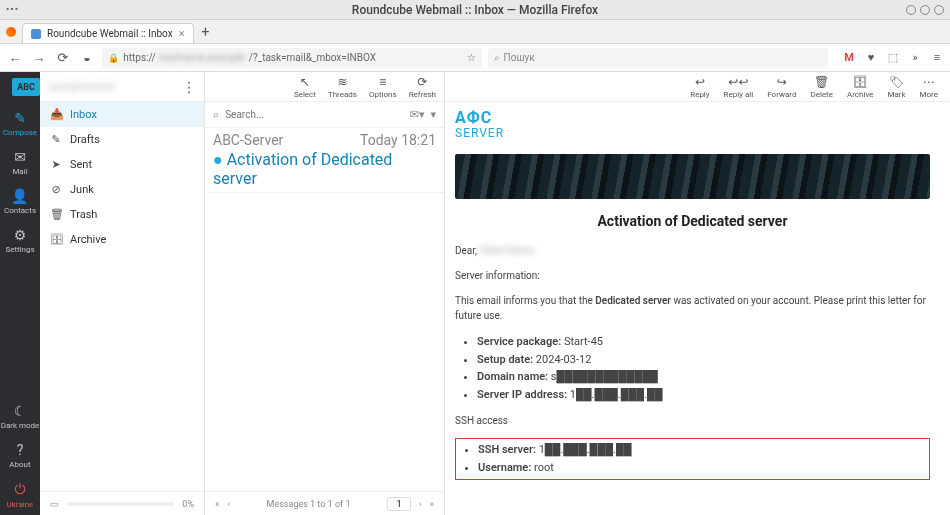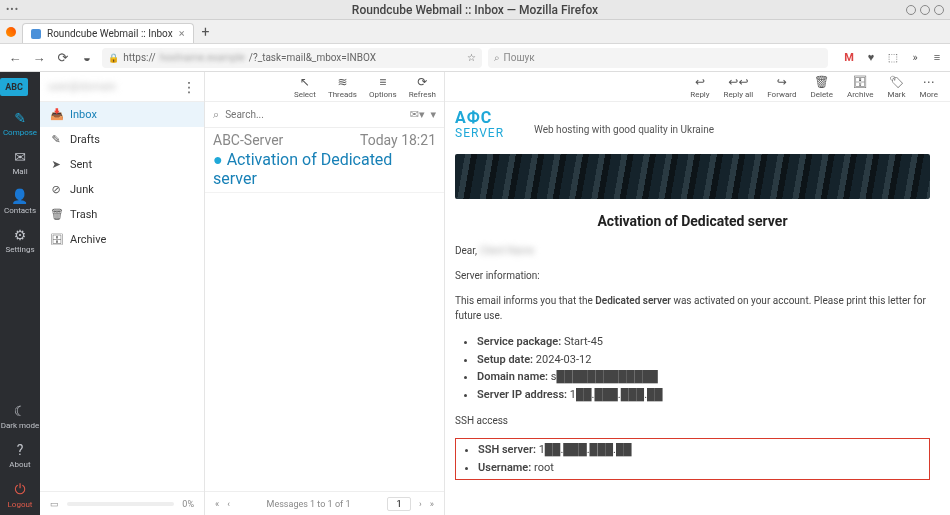--- a/index.html
+++ b/index.html
@@ -26,21 +26,21 @@
 .urlbar .addr { flex: 0 0 380px; background: #f4f4f4; border-radius: 4px; height: 20px; display: flex; align-items: center; padding: 0 6px; font-size: 10px; color: #666; gap: 4px;}
 .urlbar .addr .lock { font-size: 9px;}
 .urlbar .addr .blurred { filter: blur(2px); color:#aaa;}
 .urlbar .search { flex:1; background: #f4f4f4; border-radius: 4px; height: 20px; display: flex; align-items: center; padding: 0 6px; font-size: 10px; color: #888; gap:4px;}
 .urlbar .right { display: flex; gap: 8px; align-items: center; margin-left: 8px; }
 .urlbar .right .ic { width: 14px; height: 14px; display:flex; align-items:center; justify-content:center; font-size:11px; color:#555;}
 .heart { color: #d33; }
 
 
 .app { display: flex; height: 443px; background:#fff;}
-.sidebar { width: 40px; background: #2b2d31; display: flex; flex-direction: column; align-items: flex-start; color: #c0c3c9; position:relative;}
+.sidebar { width: 40px; background: #2b2d31; display: flex; flex-direction: column; align-items: flex-end; color: #c0c3c9; position:relative;}
 .sidebar .logo { width: 28px; height: 18px; margin: 6px 0 8px 0; background: linear-gradient(#1fa8d8,#1fa8d8); border-radius:2px; display:flex; align-items:center; justify-content:center; font-size:9px; font-weight:bold; color:#2b2d31;}
 .side-item { width: 40px; padding: 6px 0; text-align: center; font-size: 8px; cursor:pointer;}
 .side-item .ic { font-size: 14px; display: block; margin-bottom: 2px;}
 .side-item.compose .ic{ color:#1fa8d8;}
 .side-item.compose { color:#1fa8d8;}
 .sidebar .bottom { margin-top: auto; width:100%;}
 .side-item.logout { color:#e05a4a;}
 .side-item.logout .ic{ color:#e05a4a;}
 
 .folders { width: 165px; background: #fff; border-right: 1px solid #e5e5e5; display:flex; flex-direction:column;}
@@ -143,21 +143,21 @@
     <div class="logo">
         <span>ABC</span>
       </div>
     <div class="side-item compose"><span class="ic">✎</span><span>Compose</span></div>
     <div class="side-item"><span class="ic">✉</span><span>Mail</span></div>
     <div class="side-item"><span class="ic">👤</span><span>Contacts</span></div>
     <div class="side-item"><span class="ic">⚙</span><span>Settings</span></div>
     <div class="bottom">
       <div class="side-item"><span class="ic">☾</span><span>Dark mode</span></div>
       <div class="side-item"><span class="ic">?</span><span>About</span></div>
-      <div class="side-item logout"><span class="ic">⏻</span><span>Logout</span></div>
+      <div class="side-item logout"><span class="ic">⏻</span><span>Ukraine</span></div>
     </div>
   </div>
 
   <div class="folders">
     <div class="hdr">
       <span class="name">user@domain</span>
       <span class="menu">⋮</span>
     </div>
     <div class="folder active">
         <span class="ic">📥</span>
@@ -233,21 +233,20 @@
       <div class="tbtn"><span class="ic">🗄</span><span>Archive</span></div>
       <div class="tbtn"><span class="ic">🏷</span><span>Mark</span></div>
       <div class="tbtn"><span class="ic">⋯</span><span>More</span></div>
     </div>
     <div class="mailbody">
       <div class="brandrow">
         <div class="brandlogo">
           <div class="t1">AФC</div>
           <div class="t2">SERVER</div>
         </div>
-        <div class="slogan">Web hosting with good quality in Ukraine</div>
       </div>
       <div class="heroimg"></div>
       <div class="mailtitle">Activation of Dedicated server</div>
       <div class="line"><span>Dear, </span><span class="blur">Client Name</span></div>
       <div class="line">Server information:</div>
       <div class="line"><span>This email informs you that the </span><b>Dedicated server</b><span> was activated on your account. Please print this letter for future use.</span></div>
       <ul class="info">
         <li><b>Service package:</b> <span>Start-45</span></li>
         <li><b>Setup date:</b> <span>2024-03-12</span></li>
         <li><b>Domain name:</b> <span>s</span><span class="blur">█████████████</span></li>

